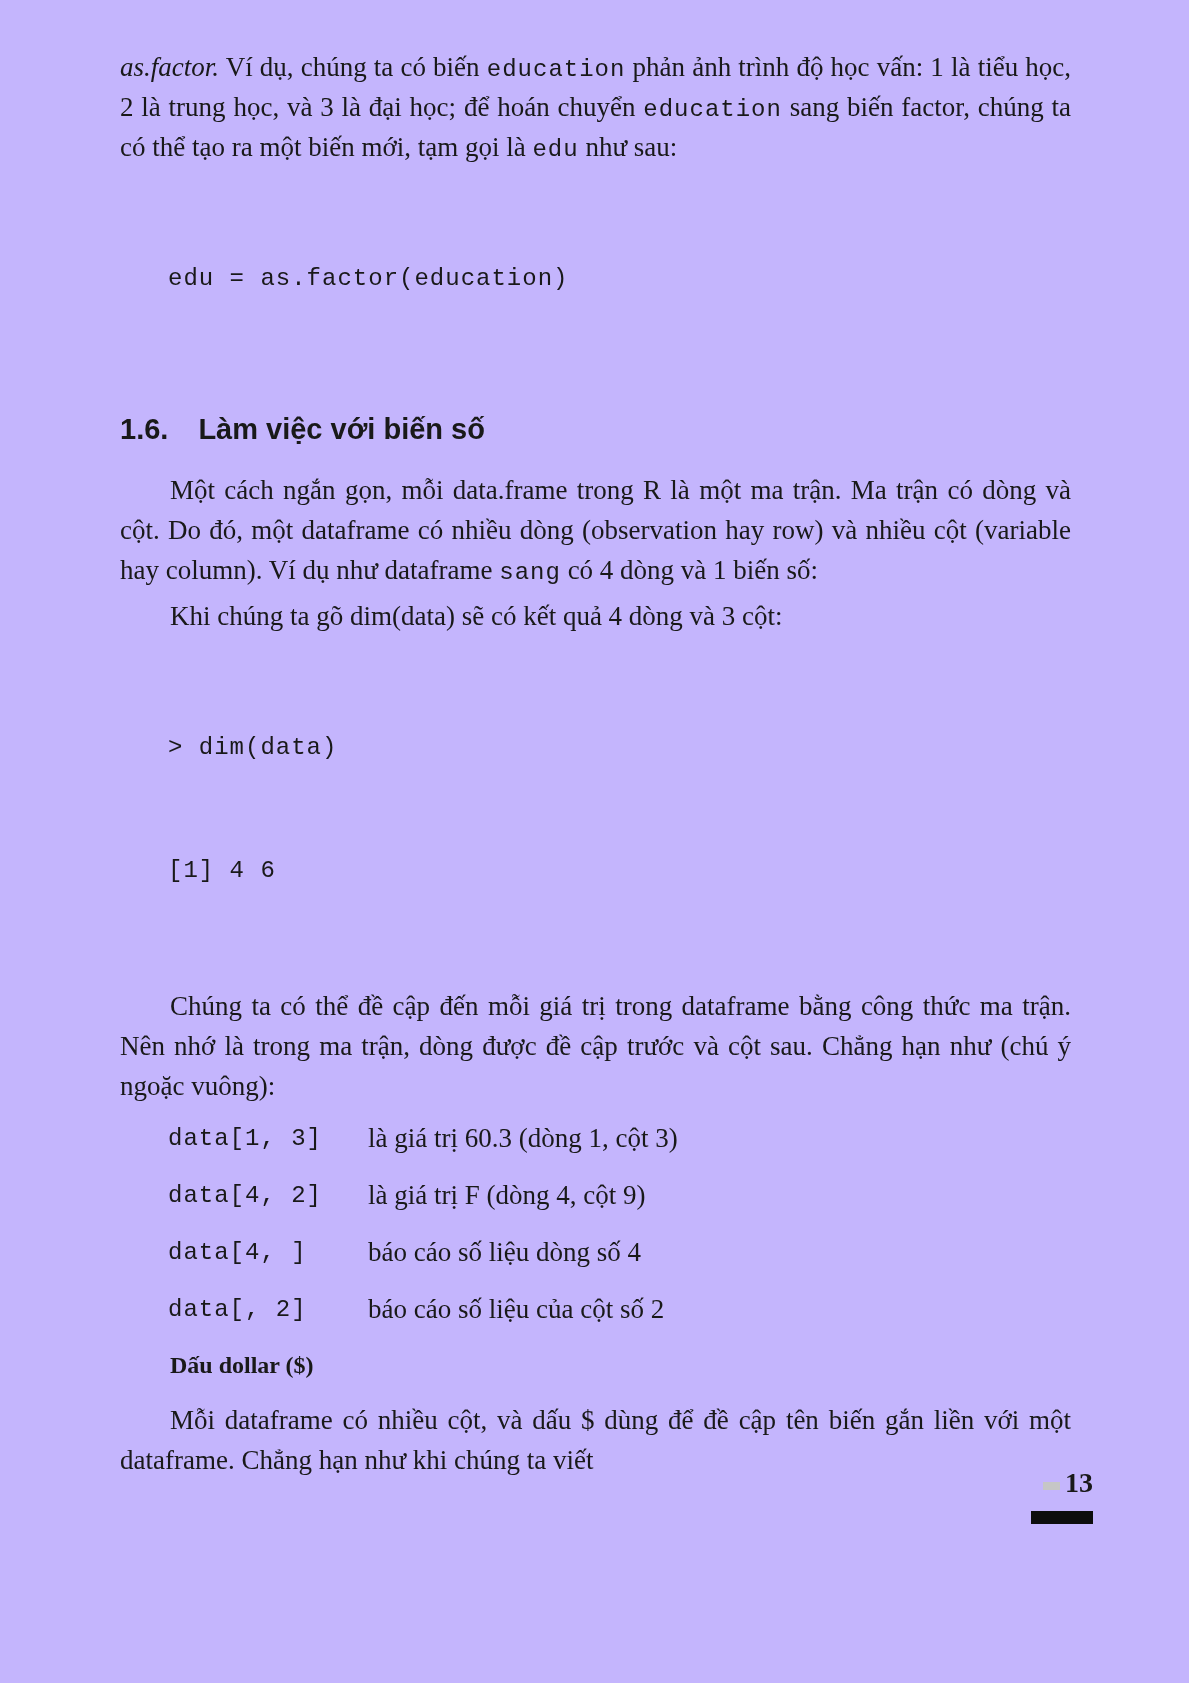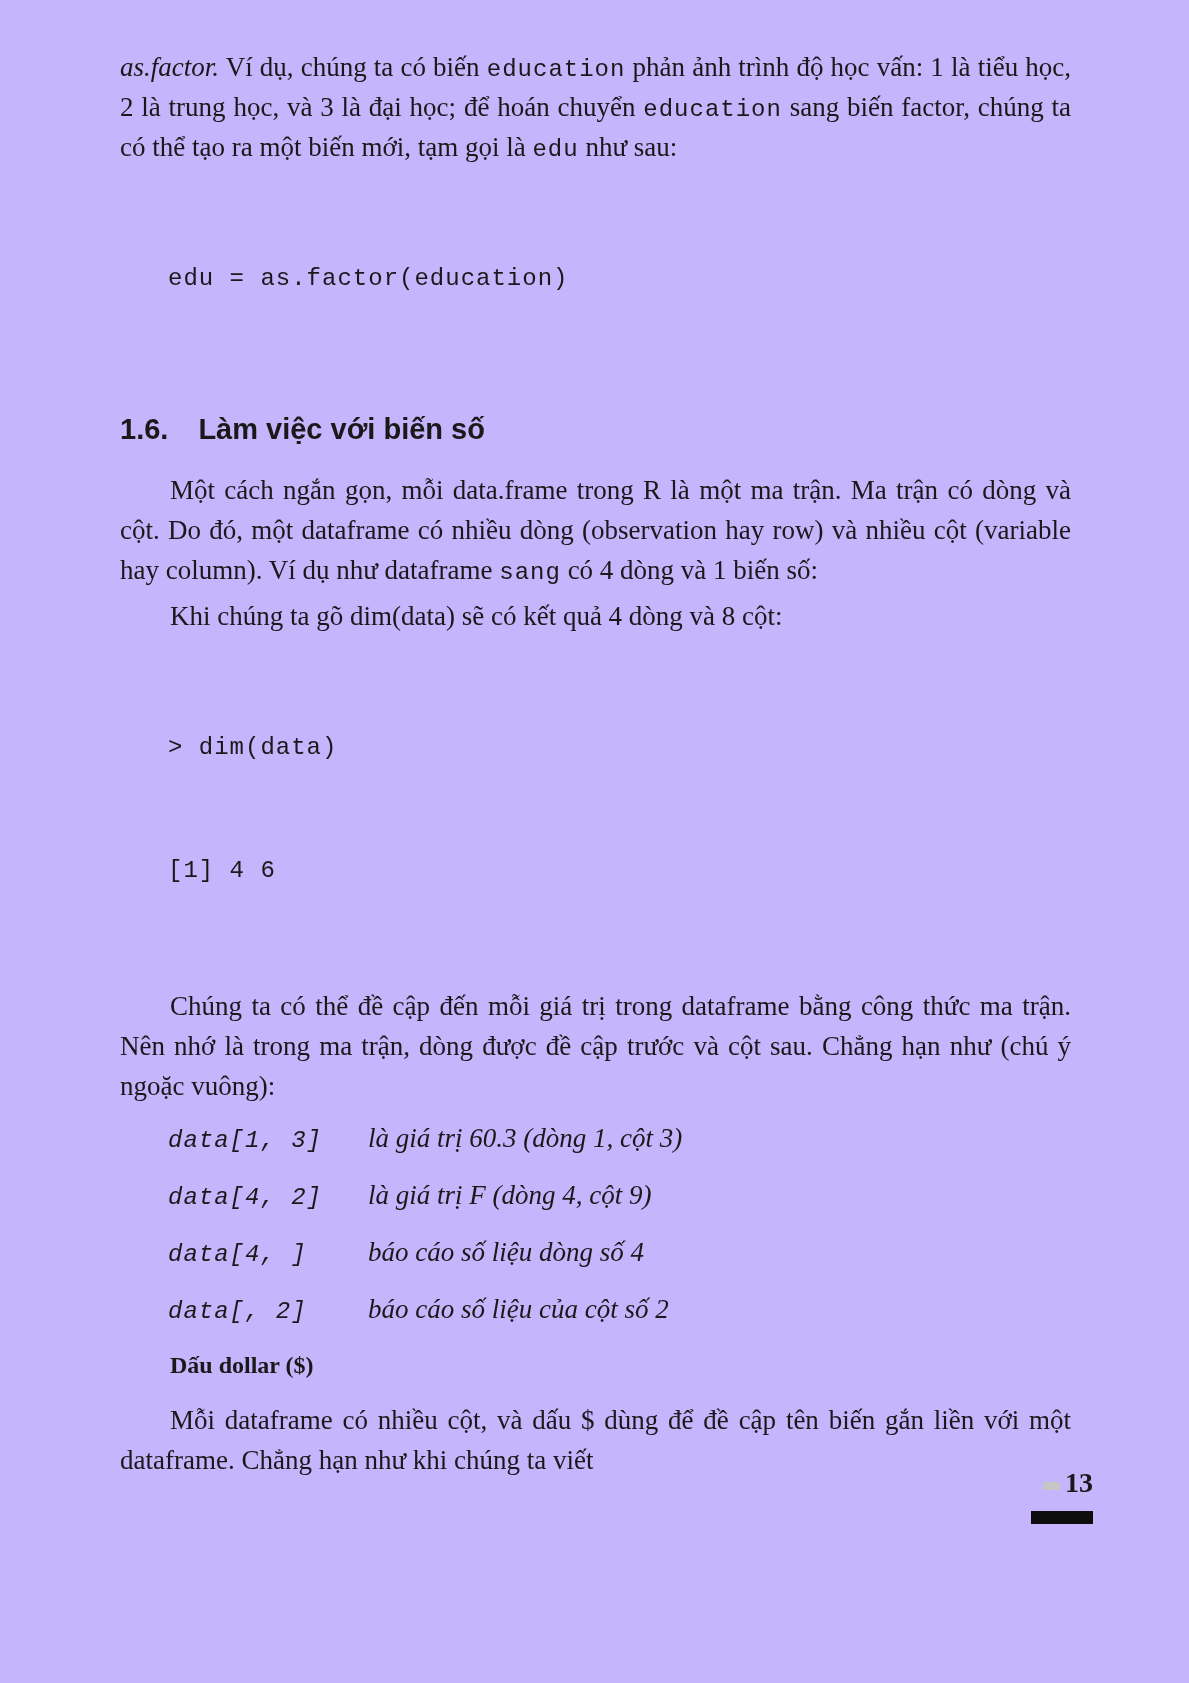--- a/index.html
+++ b/index.html
@@ -36,21 +36,21 @@
   h2.section .sect-num { margin-right: 30px; }
   .data-table {
     font-family: "Liberation Mono", monospace;
     font-size: 24px;
     letter-spacing: 1px;
     margin: 8px 0 10px 52px;
     line-height: 1.9;
   }
   .data-table .t-line { white-space: pre; }
   .matrix-list { margin: 12px 0 10px 48px; }
-  .matrix-row { display: flex; align-items: flex-end; margin-bottom: 17px; font-style: italic; }
+  .matrix-row { display: flex; align-items: center; margin-bottom: 17px; }
   .matrix-row .m-code {
     font-family: "Liberation Mono", monospace;
     font-size: 24px;
     letter-spacing: 1px;
     width: 200px;
     flex: 0 0 200px;
     white-space: pre;
   }
   .matrix-row .m-desc { font-size: 27px; }
   h3.sub { font-size: 24px; font-weight: bold; margin: 18px 0 18px 50px; }
@@ -73,21 +73,21 @@
     <div class="code-line">edu = as.factor(education)</div>
   </div>
 
   <h2 class="section">
     <span class="sect-num">1.6.</span><span class="sect-title">Làm việc với biến số</span>
   </h2>
 
   <p class="body indent"><span class="run">Một cách ngắn gọn, mỗi data.frame trong R là một ma trận. Ma trận có dòng và cột. Do đó, một dataframe có nhiều dòng (observation hay row) và nhiều cột (variable hay column). Ví dụ như dataframe </span><span class="run-m">sang</span><span class="run"> có 4 dòng và 1 biến số:</span></p>
 
 
-  <p class="body indent"><span class="run">Khi chúng ta gõ dim(data) sẽ có kết quả 4 dòng và 8 cột:</span></p>
+  <p class="body indent"><span class="run">Khi chúng ta gõ dim(data) sẽ có kết quả 4 dòng và 3 cột:</span></p>
 
   <div class="code-block">
     <div class="code-line">&gt; dim(data)</div>
     <div class="code-line">[1] 4 6</div>
   </div>
 
   <p class="body indent"><span class="run">Chúng ta có thể đề cập đến mỗi giá trị trong dataframe bằng công thức ma trận. Nên nhớ là trong ma trận, dòng được đề cập trước và cột sau. Chẳng hạn như (chú ý ngoặc vuông):</span></p>
 
   <div class="matrix-list">
     <div class="matrix-row">

